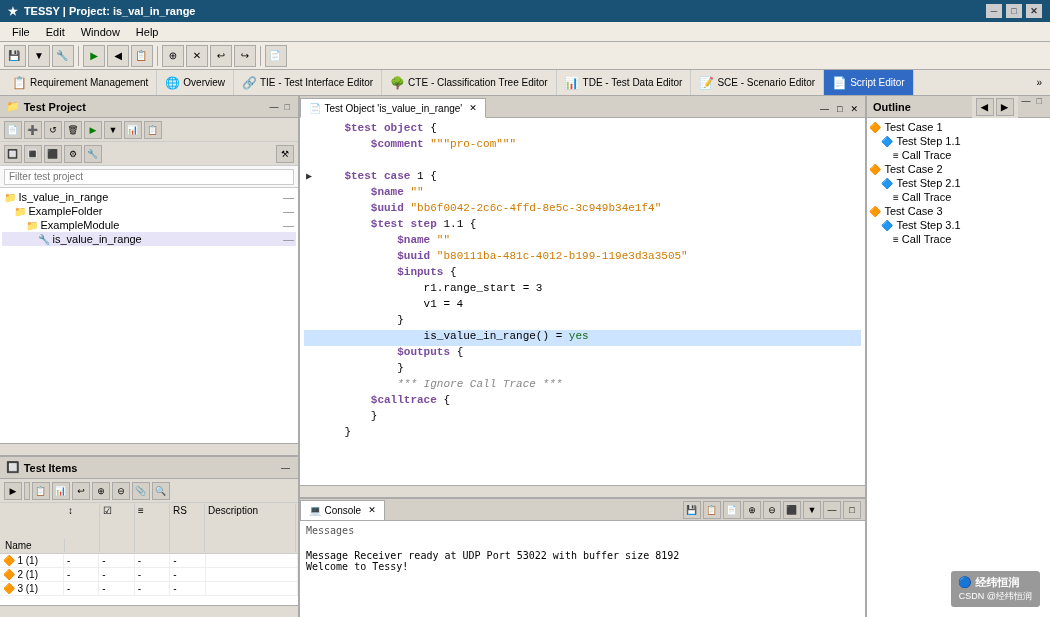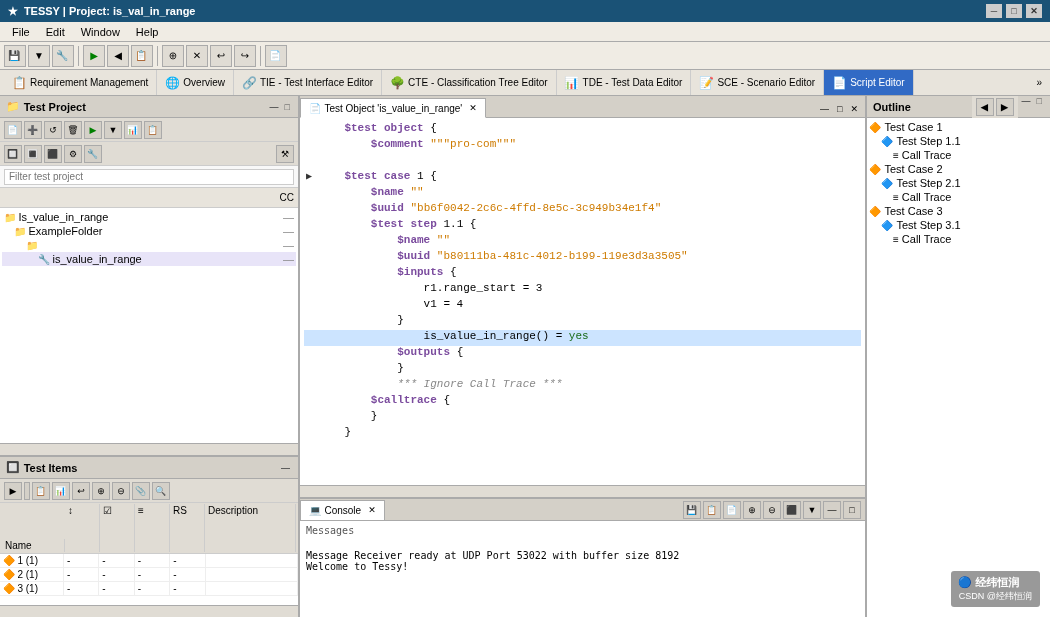--- a/index.html
+++ b/index.html
@@ -205,36 +205,34 @@
           <div class="panel-btn">🔳</div>
           <div class="panel-btn">⬛</div>
           <div class="panel-btn">⚙</div>
           <div class="panel-btn">🔧</div>
           <div style="margin-left:auto;"></div>
           <div class="panel-btn">⚒</div>
         </div>
         <div class="filter-bar">
           <input type="text" placeholder="Filter test project" style="width: 100%; border: 1px solid rgb(204, 204, 204); font-size: 10px; padding: 1px 4px; height: 16px;">
         </div>
-        <div class="cc-bar">
-          <span>CC</span>
-        </div>
         <div class="tree-area">
           <div class="tree-item">
             <span class="tree-icon">📁</span>
             <span class="tree-label">Is_value_in_range</span>
             <span class="dash">—</span>
           </div>
           <div class="tree-item" style="padding-left:12px;">
             <span class="tree-icon">📁</span>
             <span class="tree-label">ExampleFolder</span>
             <span class="dash">—</span>
           </div>
           <div class="tree-item" style="padding-left:24px;">
             <span class="tree-icon">📁</span>
+            <span class="tree-label">ExampleModule</span>
             <span class="dash">—</span>
           </div>
           <div class="tree-item" style="padding-left:36px; background:#e8e4f8;">
             <span class="tree-icon">🔧</span>
             <span class="tree-label">is_value_in_range</span>
             <span class="dash">—</span>
           </div>
         </div>
         <div class="scrollbar-h"></div>
       </div>

